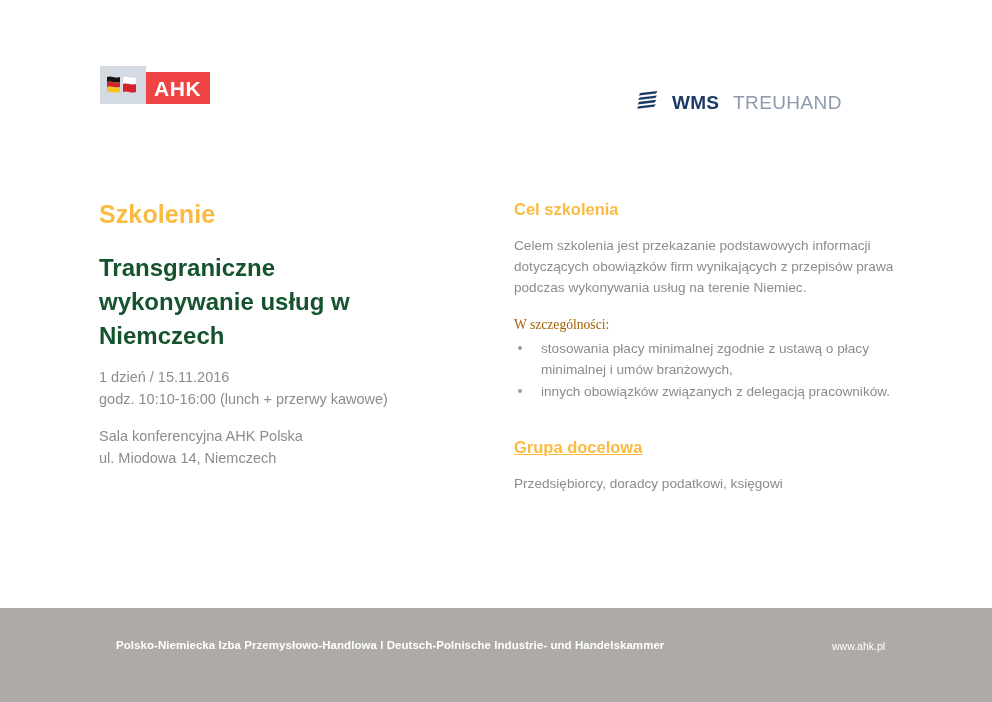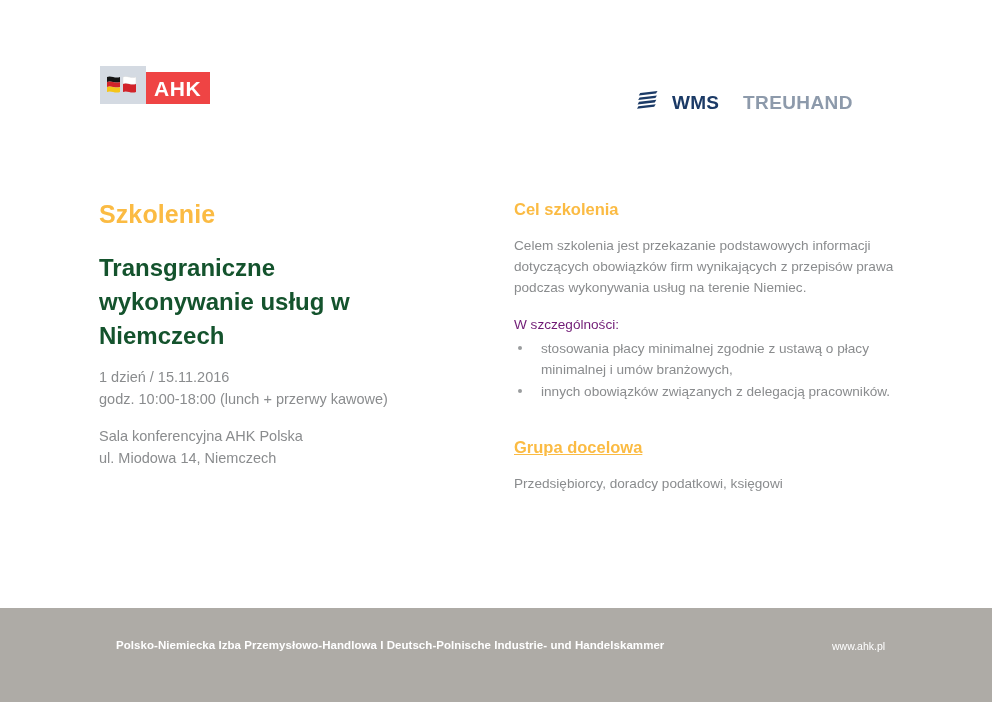--- a/index.html
+++ b/index.html
@@ -66,25 +66,25 @@
   }
   .wms-name {
     font-size: 19px;
     font-weight: bold;
     color: #1b3a66;
     letter-spacing: 0.2px;
     line-height: 1;
   }
   .wms-sub {
     font-size: 19px;
-    font-weight: bold;
+    font-weight: normal;
     color: #8d9aab;
     letter-spacing: 0.4px;
     line-height: 1;
-    margin-left: 24px;
+    margin-left: 14px;
   }
 
   
   .col-left {
     position: absolute;
     left: 99px;
     top: 200px;
     width: 360px;
   }
   .title-accent {
@@ -134,23 +134,24 @@
     line-height: 1.2;
   }
   .body-text {
     font-size: 13.6px;
     color: #8a8c8e;
     line-height: 1.56;
     margin: 15px 0 0 0;
   }
   .lead-in {
     font-size: 13.6px;
-    color: #701a75;
+    color: #a16207;
     line-height: 1.56;
     margin: 16px 0 0 0;
+    font-family: Liberation Serif, serif;
   }
   ul.bullets {
     list-style: none;
     margin: 2px 0 0 0;
     padding: 0;
   }
   ul.bullets li {
     position: relative;
     padding-left: 27px;
     font-size: 13.6px;
@@ -239,21 +240,21 @@
   </div>
 
   <div class="col-left">
     <h1 class="title-accent">Szkolenie</h1>
     <h2 class="title-main">Transgraniczne wykonywanie usług w Niemczech</h2>
   </div>
 
   <div class="details-block">
     <p>
       <span>1 dzień / 15.11.2016</span><br>
-      <span>godz. 10:00-18:00 (lunch + przerwy kawowe)</span>
+      <span>godz. 10:10-16:00 (lunch + przerwy kawowe)</span>
     </p>
     <p>
       <span>Sala konferencyjna AHK Polska</span><br>
       <span>ul. Miodowa 14, Niemczech</span>
     </p>
   </div>
 
   <div class="col-right">
     <h3 class="section-head">Cel szkolenia</h3>
     <p class="body-text">Celem szkolenia jest przekazanie podstawowych informacji dotyczących obowiązków firm wynikających z przepisów prawa podczas wykonywania usług na terenie Niemiec.</p>

